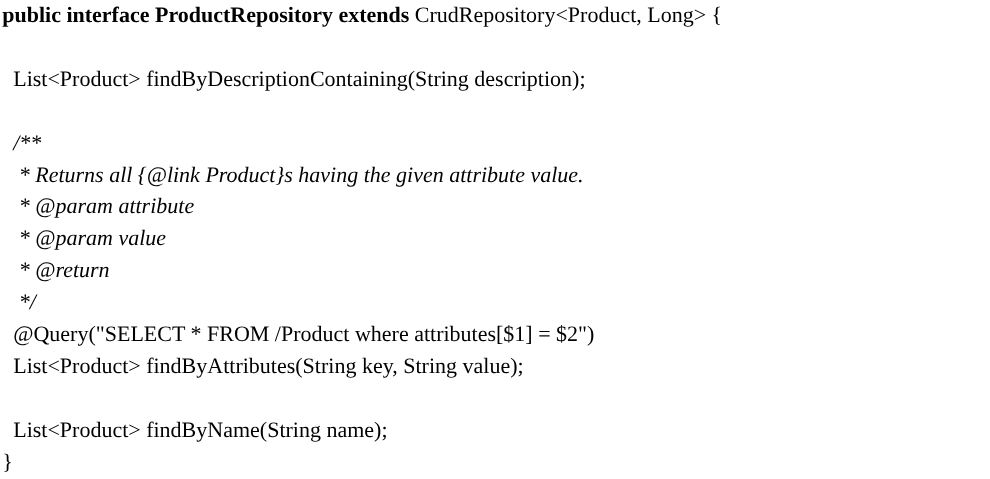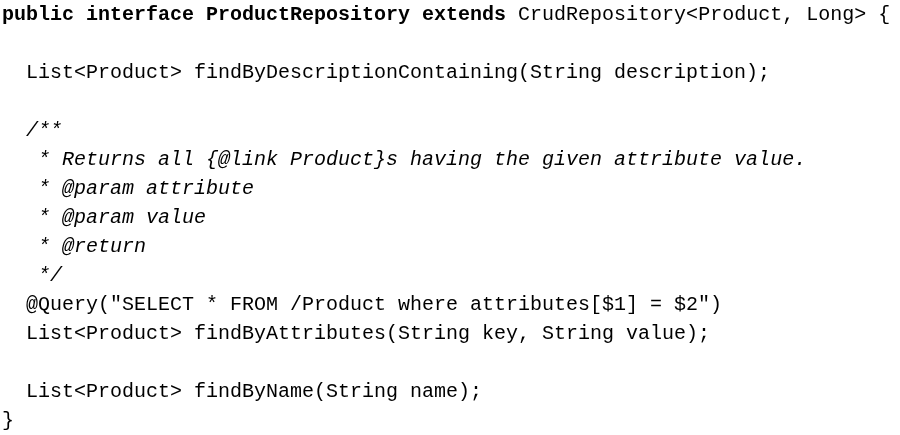--- a/index.html
+++ b/index.html
@@ -6,21 +6,21 @@
     margin: 0;
     padding: 0;
     background: #ffffff;
   }
   body {
     width: 900px;
     height: 435px;
     overflow: hidden;
   }
   .code-listing {
-    font-family: Liberation Mono, monospace;
+    font-family: Liberation Serif, serif;
     font-size: 20px;
     line-height: 29px;
     color: #000000;
     white-space: pre;
     padding: 0 0 0 2px;
     box-sizing: border-box;
   }
   .code-line {
     height: 29px;
   }

